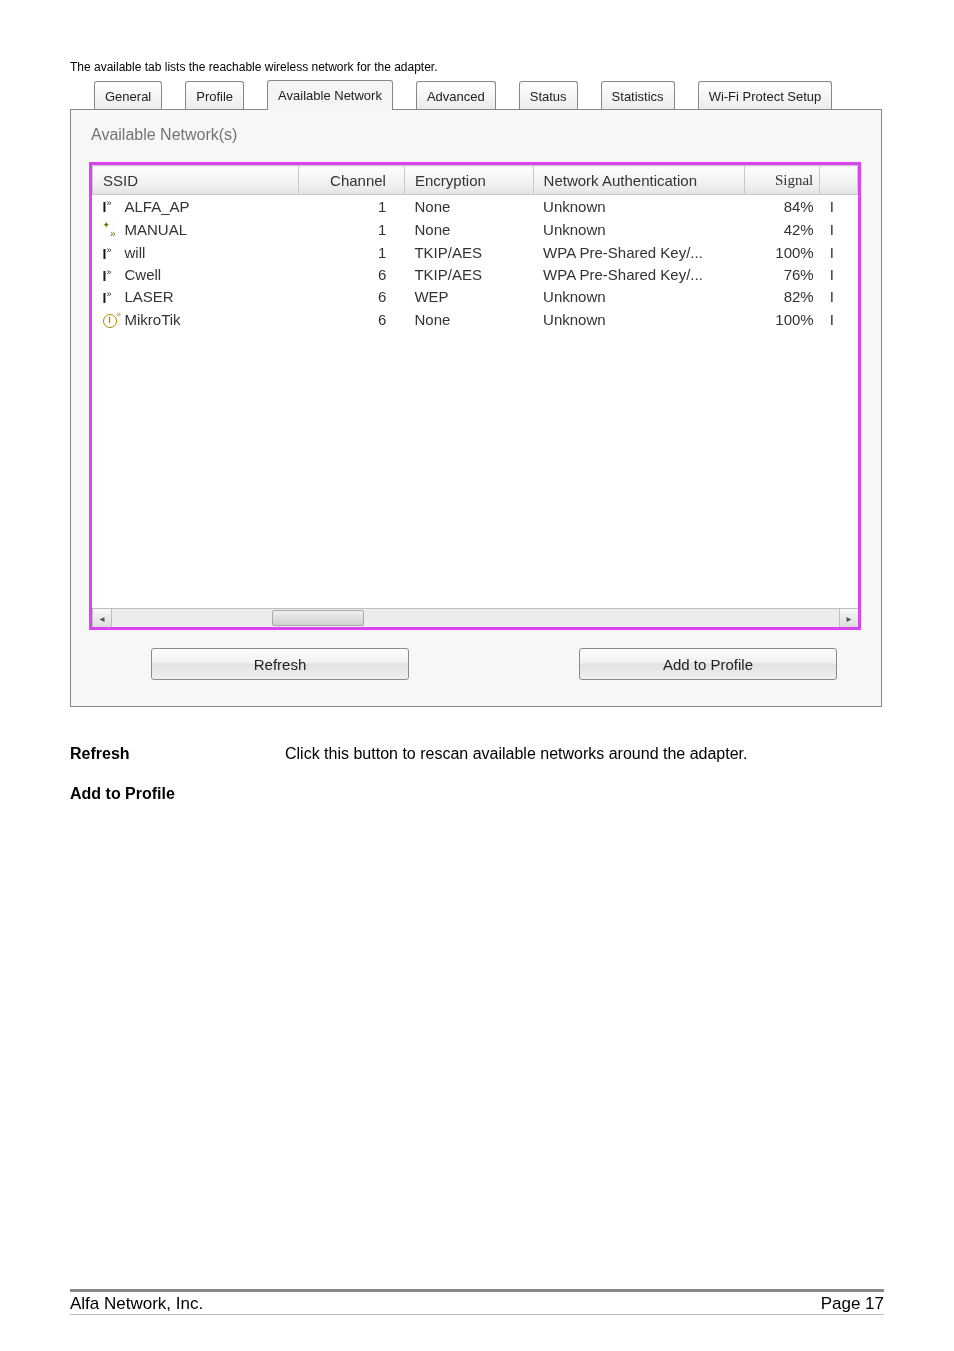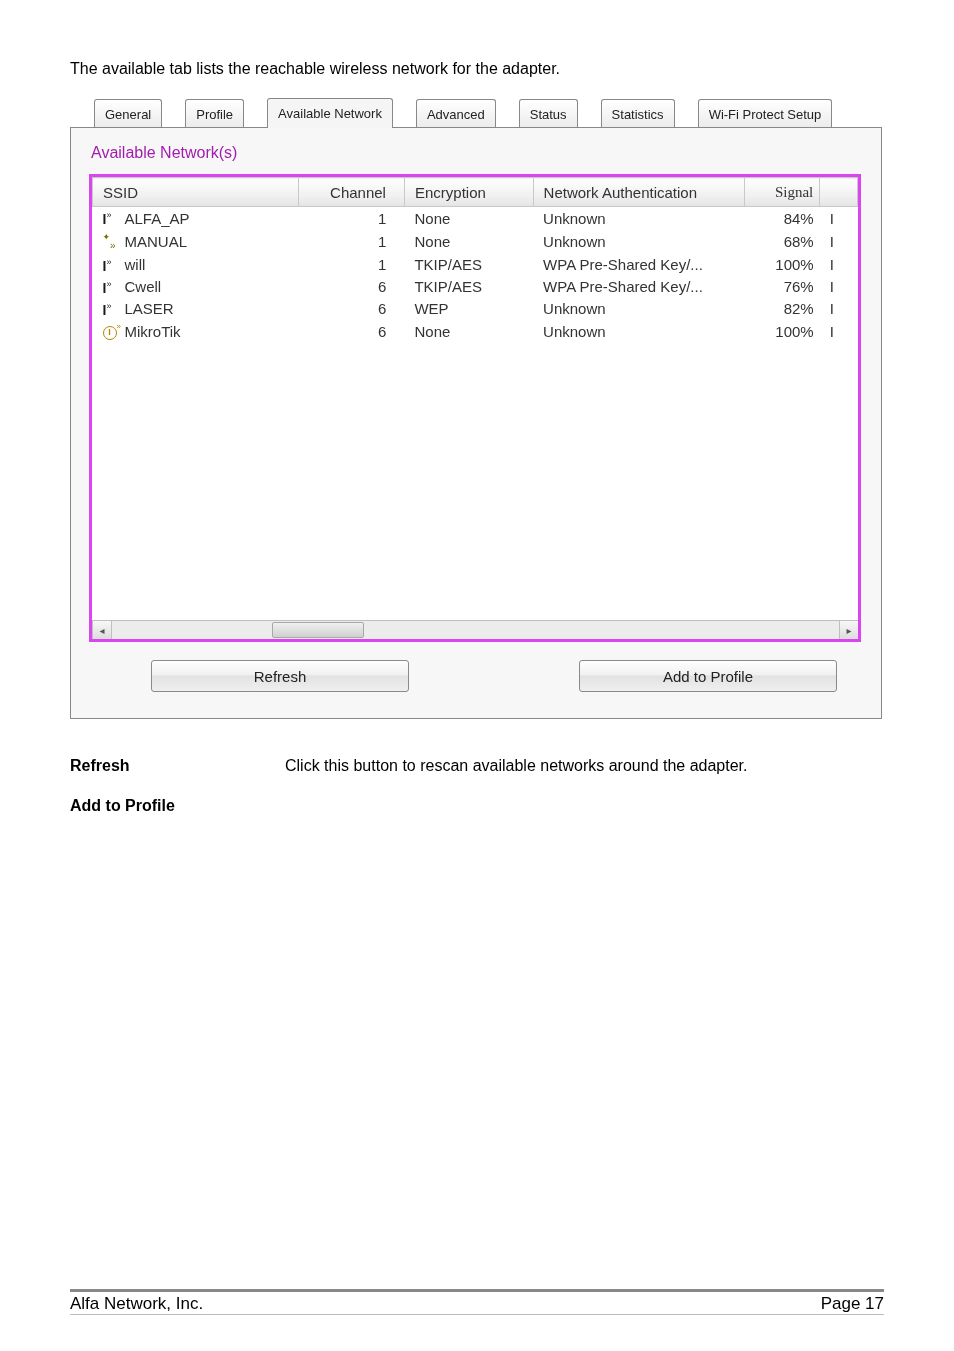--- a/index.html
+++ b/index.html
@@ -10,22 +10,22 @@
     color: #000;
   }
   .page {
     width: 954px;
     height: 1351px;
     position: relative;
     box-sizing: border-box;
     padding: 60px 70px 0 70px;
   }
   .intro {
-    font-size: 16px;
-    margin-bottom: 20px;
+    font-size: 12px;
+    margin-bottom: 6px;
   }
   .dialog-frame {
     width: 812px;
     margin: 0;
   }
   .tabs {
     display: flex;
     align-items: flex-end;
     position: relative;
     height: 29px;
@@ -57,22 +57,22 @@
   }
   .tab-body {
     border: 1px solid #888;
     background: #f7f7f7;
     padding: 14px 18px 26px 18px;
     box-sizing: border-box;
     position: relative;
   }
   .section-title {
     font-size: 16px;
-    color: #a21caf;
-    margin: 2px 0 12px 2px;
+    color: #737373;
+    margin: 2px 0 18px 2px;
     font-family: "Segoe UI", Tahoma, sans-serif;
   }
   .listview-wrap {
     border: 3px solid #d946ef;
     background: #ffffff;
     width: 772px;
     height: 468px;
     box-sizing: border-box;
     position: relative;
     overflow: hidden;
@@ -261,21 +261,21 @@
               <tr>
                 <td>
                   <div class="ssid-cell">
                     <span class="wifi-glyph wifi-secure"><sup style="font-size:9px;">✦</sup><sub style="font-size:10px;">»</sub></span>
                     <span>MANUAL</span>
                   </div>
                 </td>
                 <td class="num">1</td>
                 <td>None</td>
                 <td>Unknown</td>
-                <td class="sigcol">68%</td>
+                <td class="sigcol">42%</td>
                 <td>I</td>
               </tr>
               <tr>
                 <td>
                   <div class="ssid-cell">
                     <span class="wifi-glyph wifi-open"><b>I</b><sup style="font-size:9px;">»</sup></span>
                     <span>will</span>
                   </div>
                 </td>
                 <td class="num">1</td>

